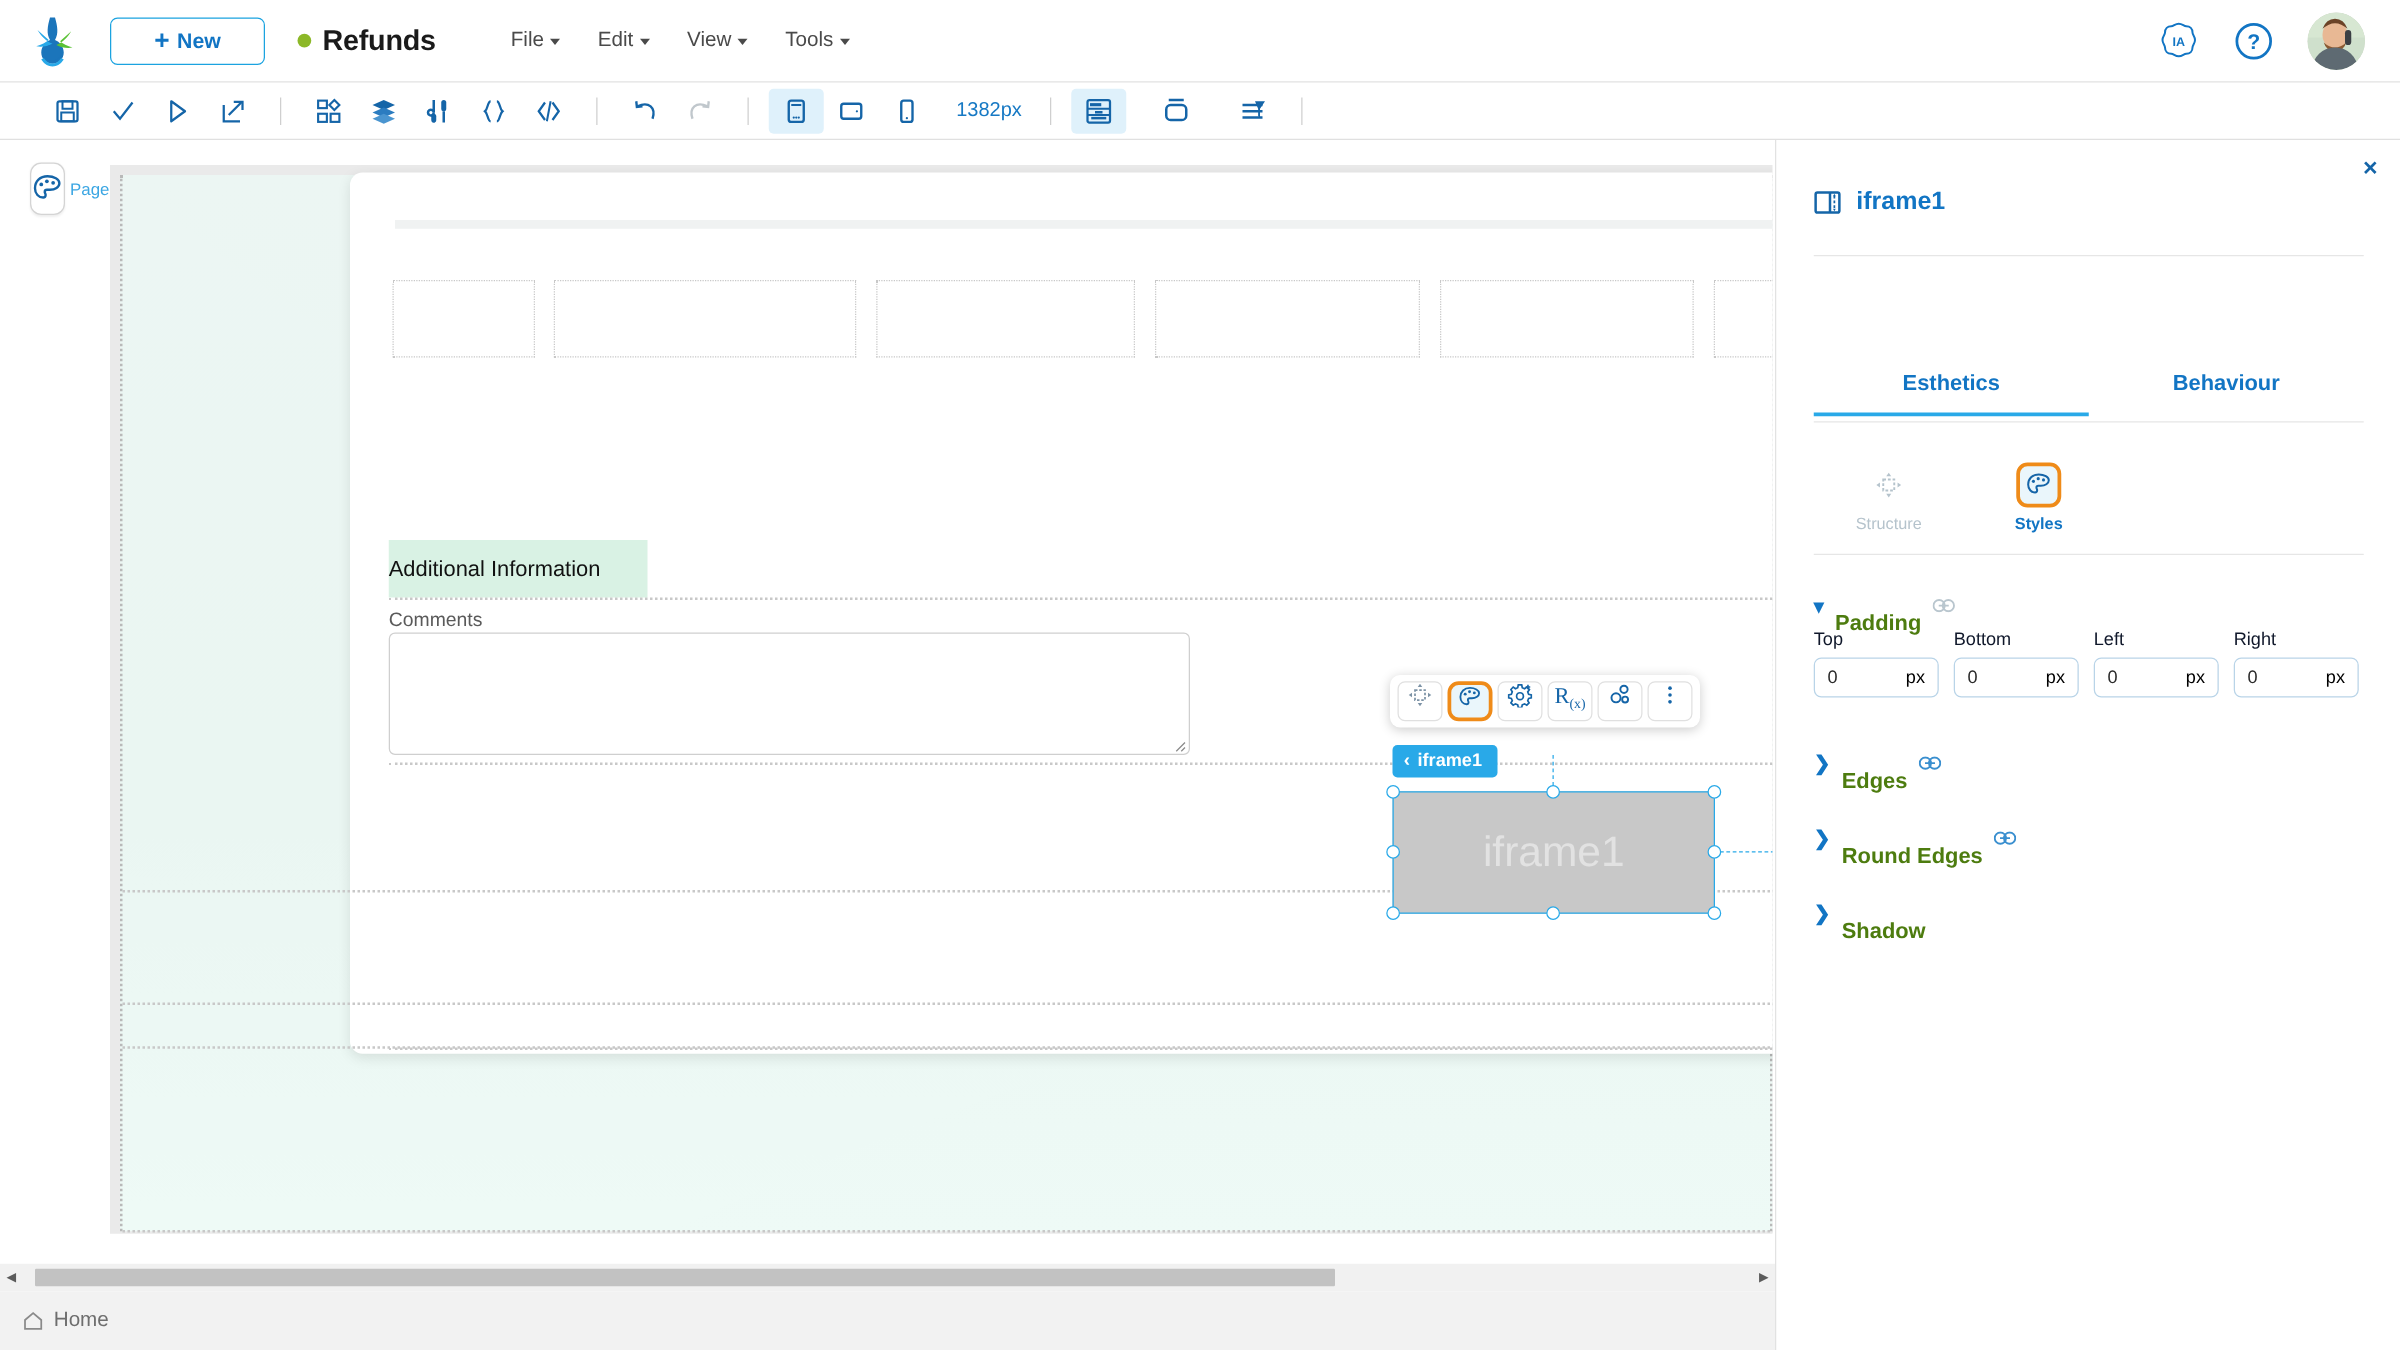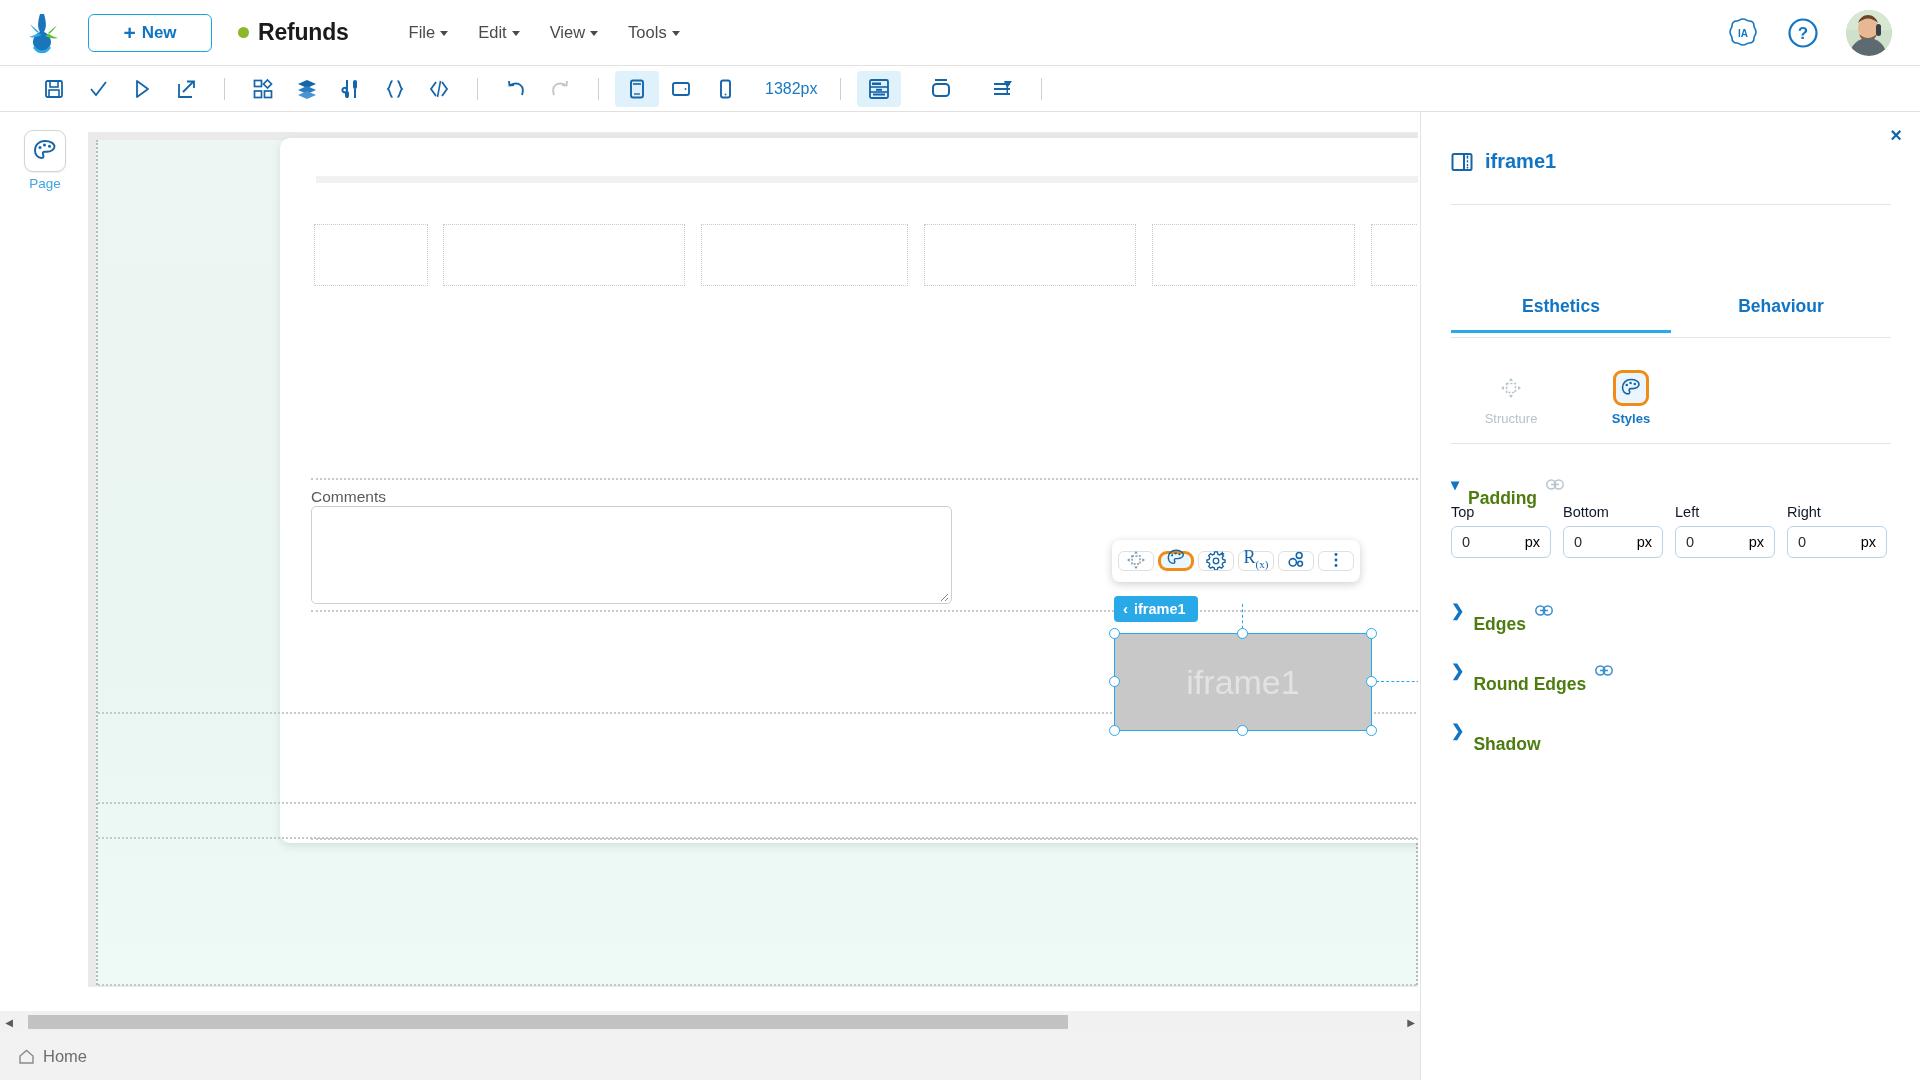--- a/index.html
+++ b/index.html
@@ -69,21 +69,21 @@
   .tb-px {
     font-size: 16px; color: #1779c4; margin-left: 18px; margin-right: 6px; cursor: pointer;
   }
 
   
   .leftrail {
     position: absolute; left: 0; top: 112px; width: 88px; height: 898px; background: #fff;
   }
   .rail-item {
     position: absolute; left: 24px; top: 18px;
-    width: 42px; display: flex; flex-direction: column; align-items: center; gap: 4px;
+    width: 42px; display: flex; flex-direction: row; align-items: center; gap: 4px;
     cursor: pointer;
   }
   .rail-icon-box {
     width: 42px; height: 42px; border: 1px solid #d4d4d4; border-radius: 9px;
     background: #fff; display: flex; align-items: center; justify-content: center;
     box-shadow: 0 1px 2px rgba(0,0,0,.07);
   }
   .rail-label { font-size: 13.5px; color: #3ba6e3; }
 
   
@@ -138,22 +138,22 @@
   }
 
   
   .elem-toolbar {
     position: absolute; left: 1024px; top: 408px;
     height: 42px; background: #fff; border-radius: 8px;
     box-shadow: 0 2px 9px rgba(0,0,0,.20);
     display: flex; align-items: center; padding: 0 6px; gap: 4px;
   }
   .et-btn {
-    width: 36px; height: 20px; border: 1px solid #e0e0e0; border-radius: 6px;
-    background: #fff; display: flex; align-items: flex-end; justify-content: center;
+    width: 36px; height: 32px; border: 1px solid #e0e0e0; border-radius: 6px;
+    background: #fff; display: flex; align-items: flex-start; justify-content: center;
     cursor: pointer;
   }
   .et-btn.sel { border: 3px solid #ef8b19; border-radius: 9px; background: #eaf6fb; }
   .et-rx { font-family: "Liberation Serif", serif; font-size: 18px; color: #1565a8; }
   .et-rx sub { font-size: 11px; }
 
   
   .chip {
     position: absolute; left: 1026px; top: 464px;
     background: #29a9e8; color: #fff; border-radius: 4px;
@@ -490,20 +490,23 @@
 
       <div class="grid-row">
         <div class="grid-cell" style="width:115px"></div>
         <div class="grid-cell" style="width:245px; margin-left:15px"></div>
         <div class="grid-cell" style="width:210px; margin-left:16px"></div>
         <div class="grid-cell" style="width:215px; margin-left:16px"></div>
         <div class="grid-cell" style="width:205px; margin-left:16px"></div>
         <div class="grid-cell" style="width:160px; margin-left:16px"></div>
       </div>
 
+      <div class="sec-title">
+        <span style="padding-left:0px;margin-left:0px;display:block;width:100%;text-align:left;text-indent:0">Additional Information</span>
+      </div>
 
       <div class="dashed-h" style="left:31px; top:340px; width:1215px;"></div>
 
       <div class="comments-label">Comments</div>
       <div class="comments-box">
         <div class="resize-grip">
           <svg width="12" height="12" viewBox="0 0 12 12">
             <path d="M11 4 L4 11 M11 8 L8 11" stroke="#8c8c8c" stroke-width="1"></path>
           </svg>
         </div>

